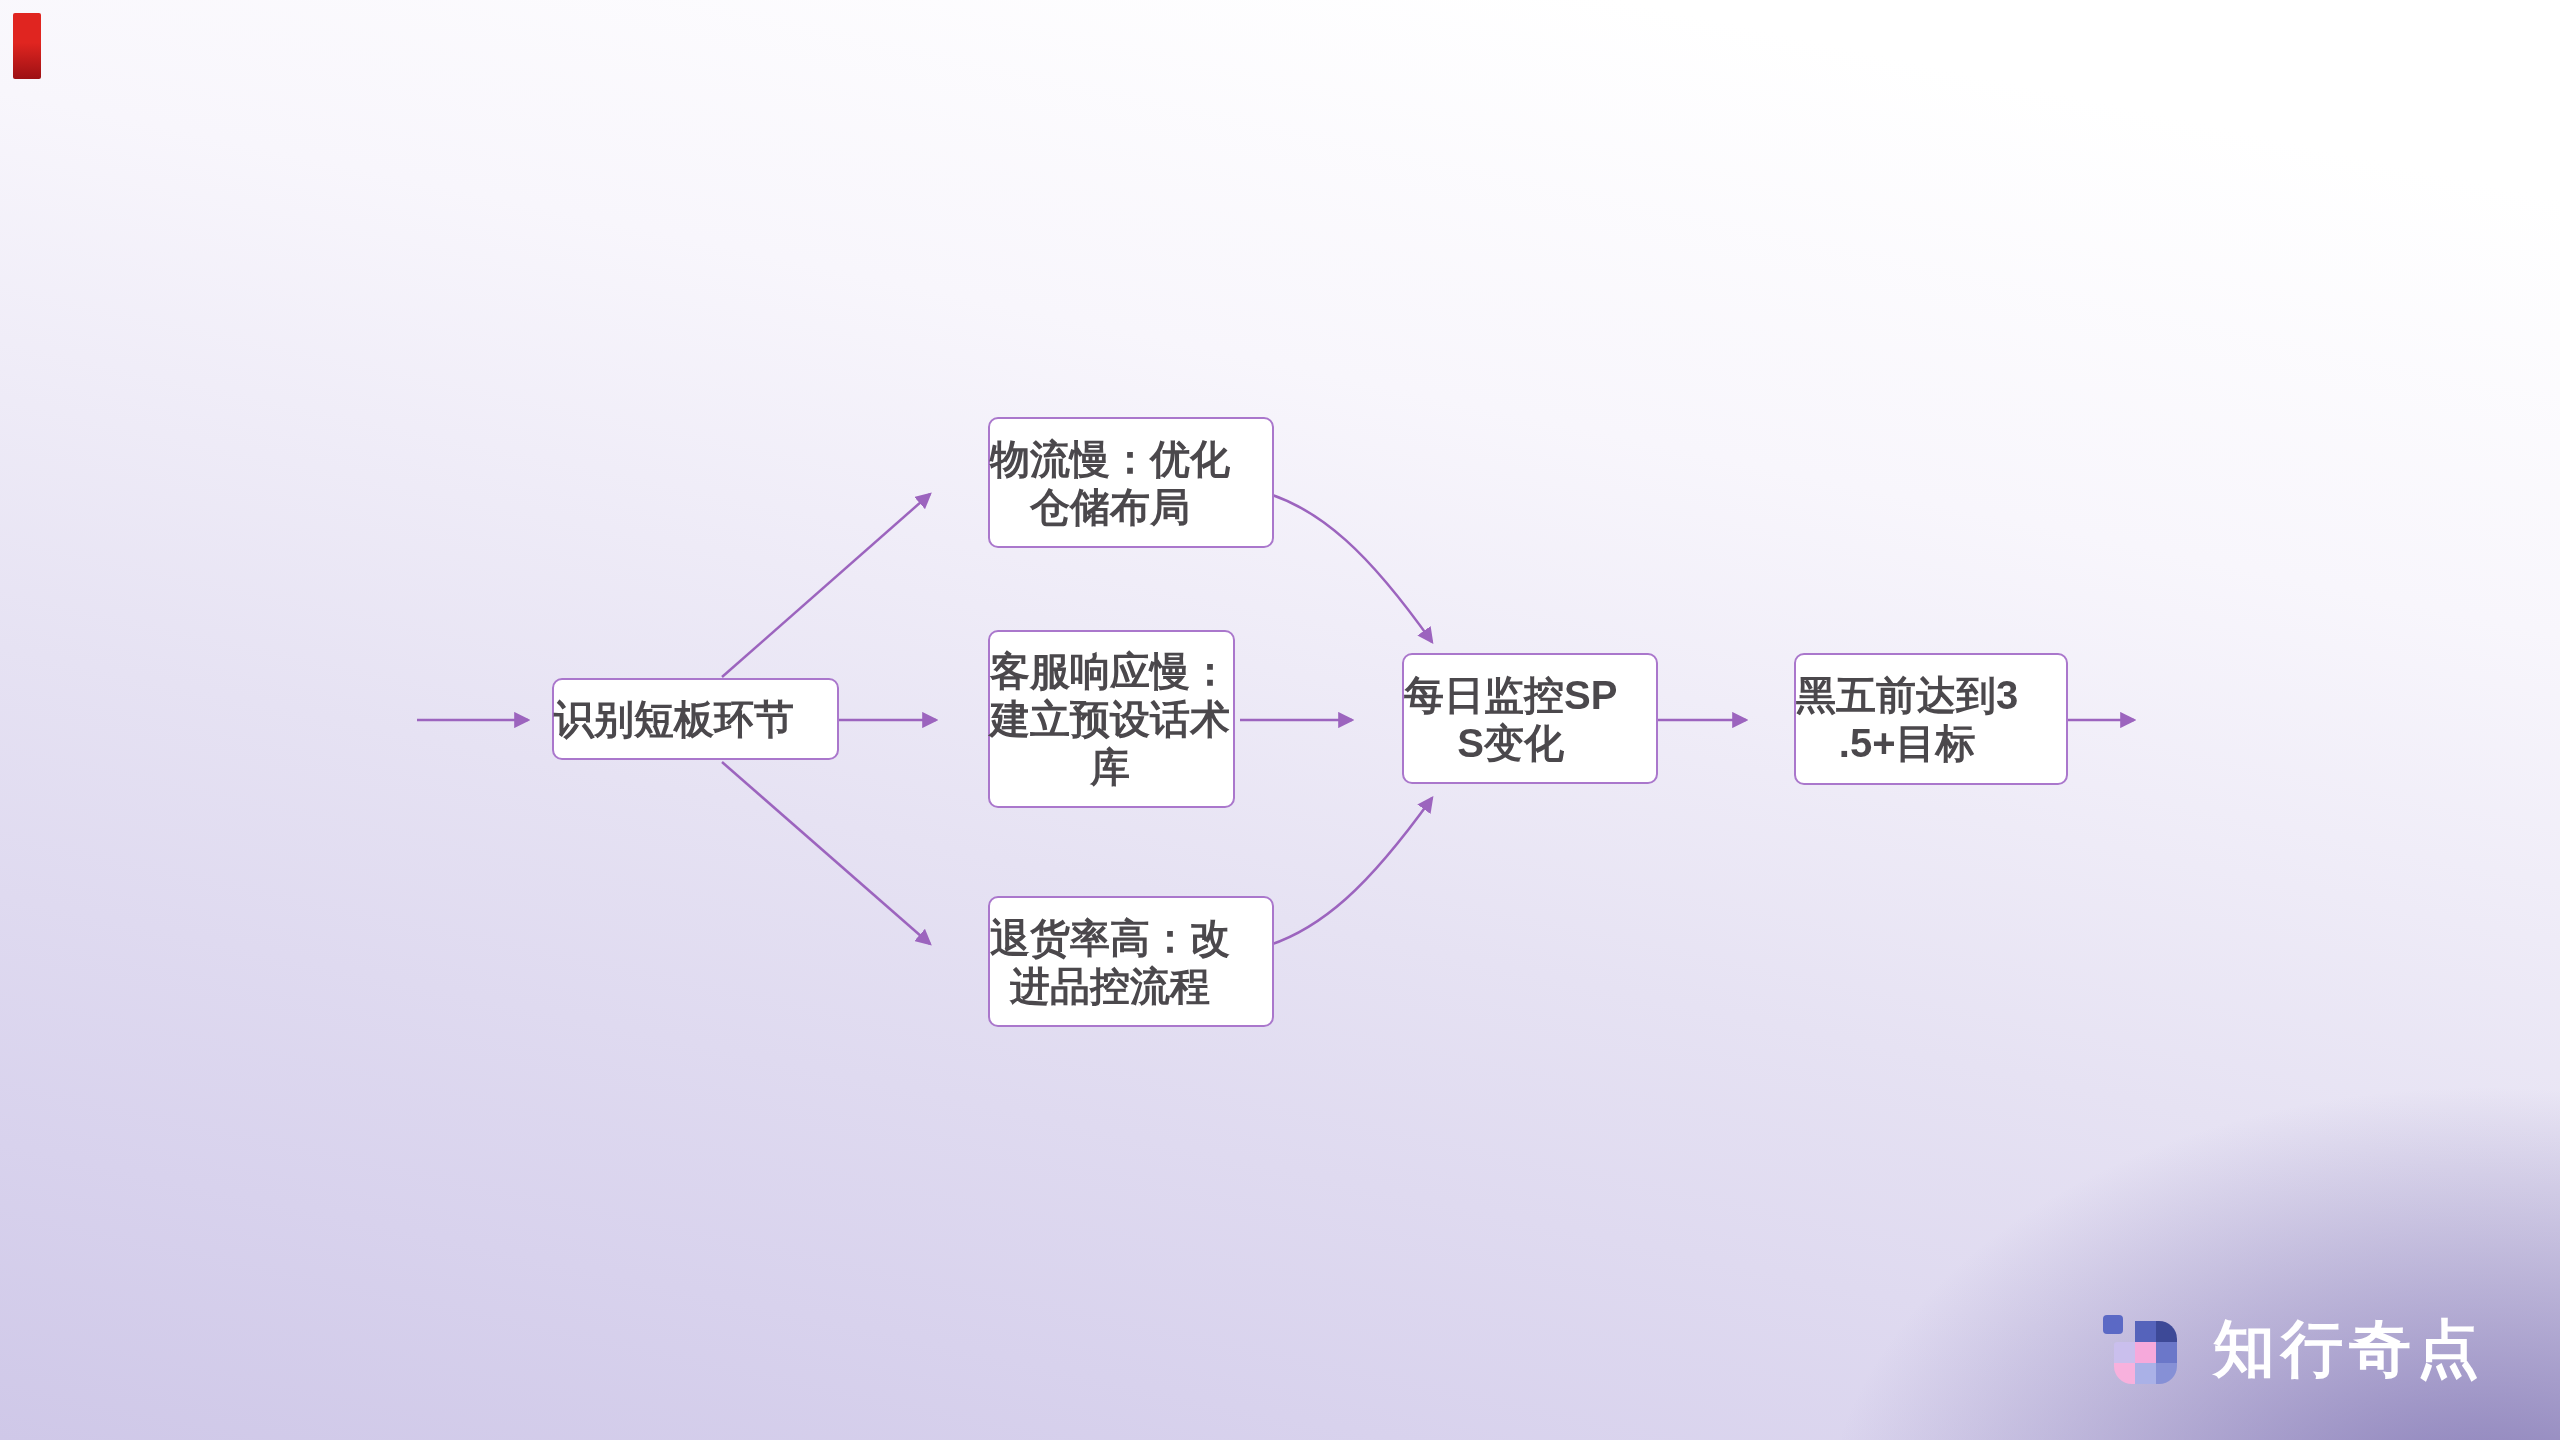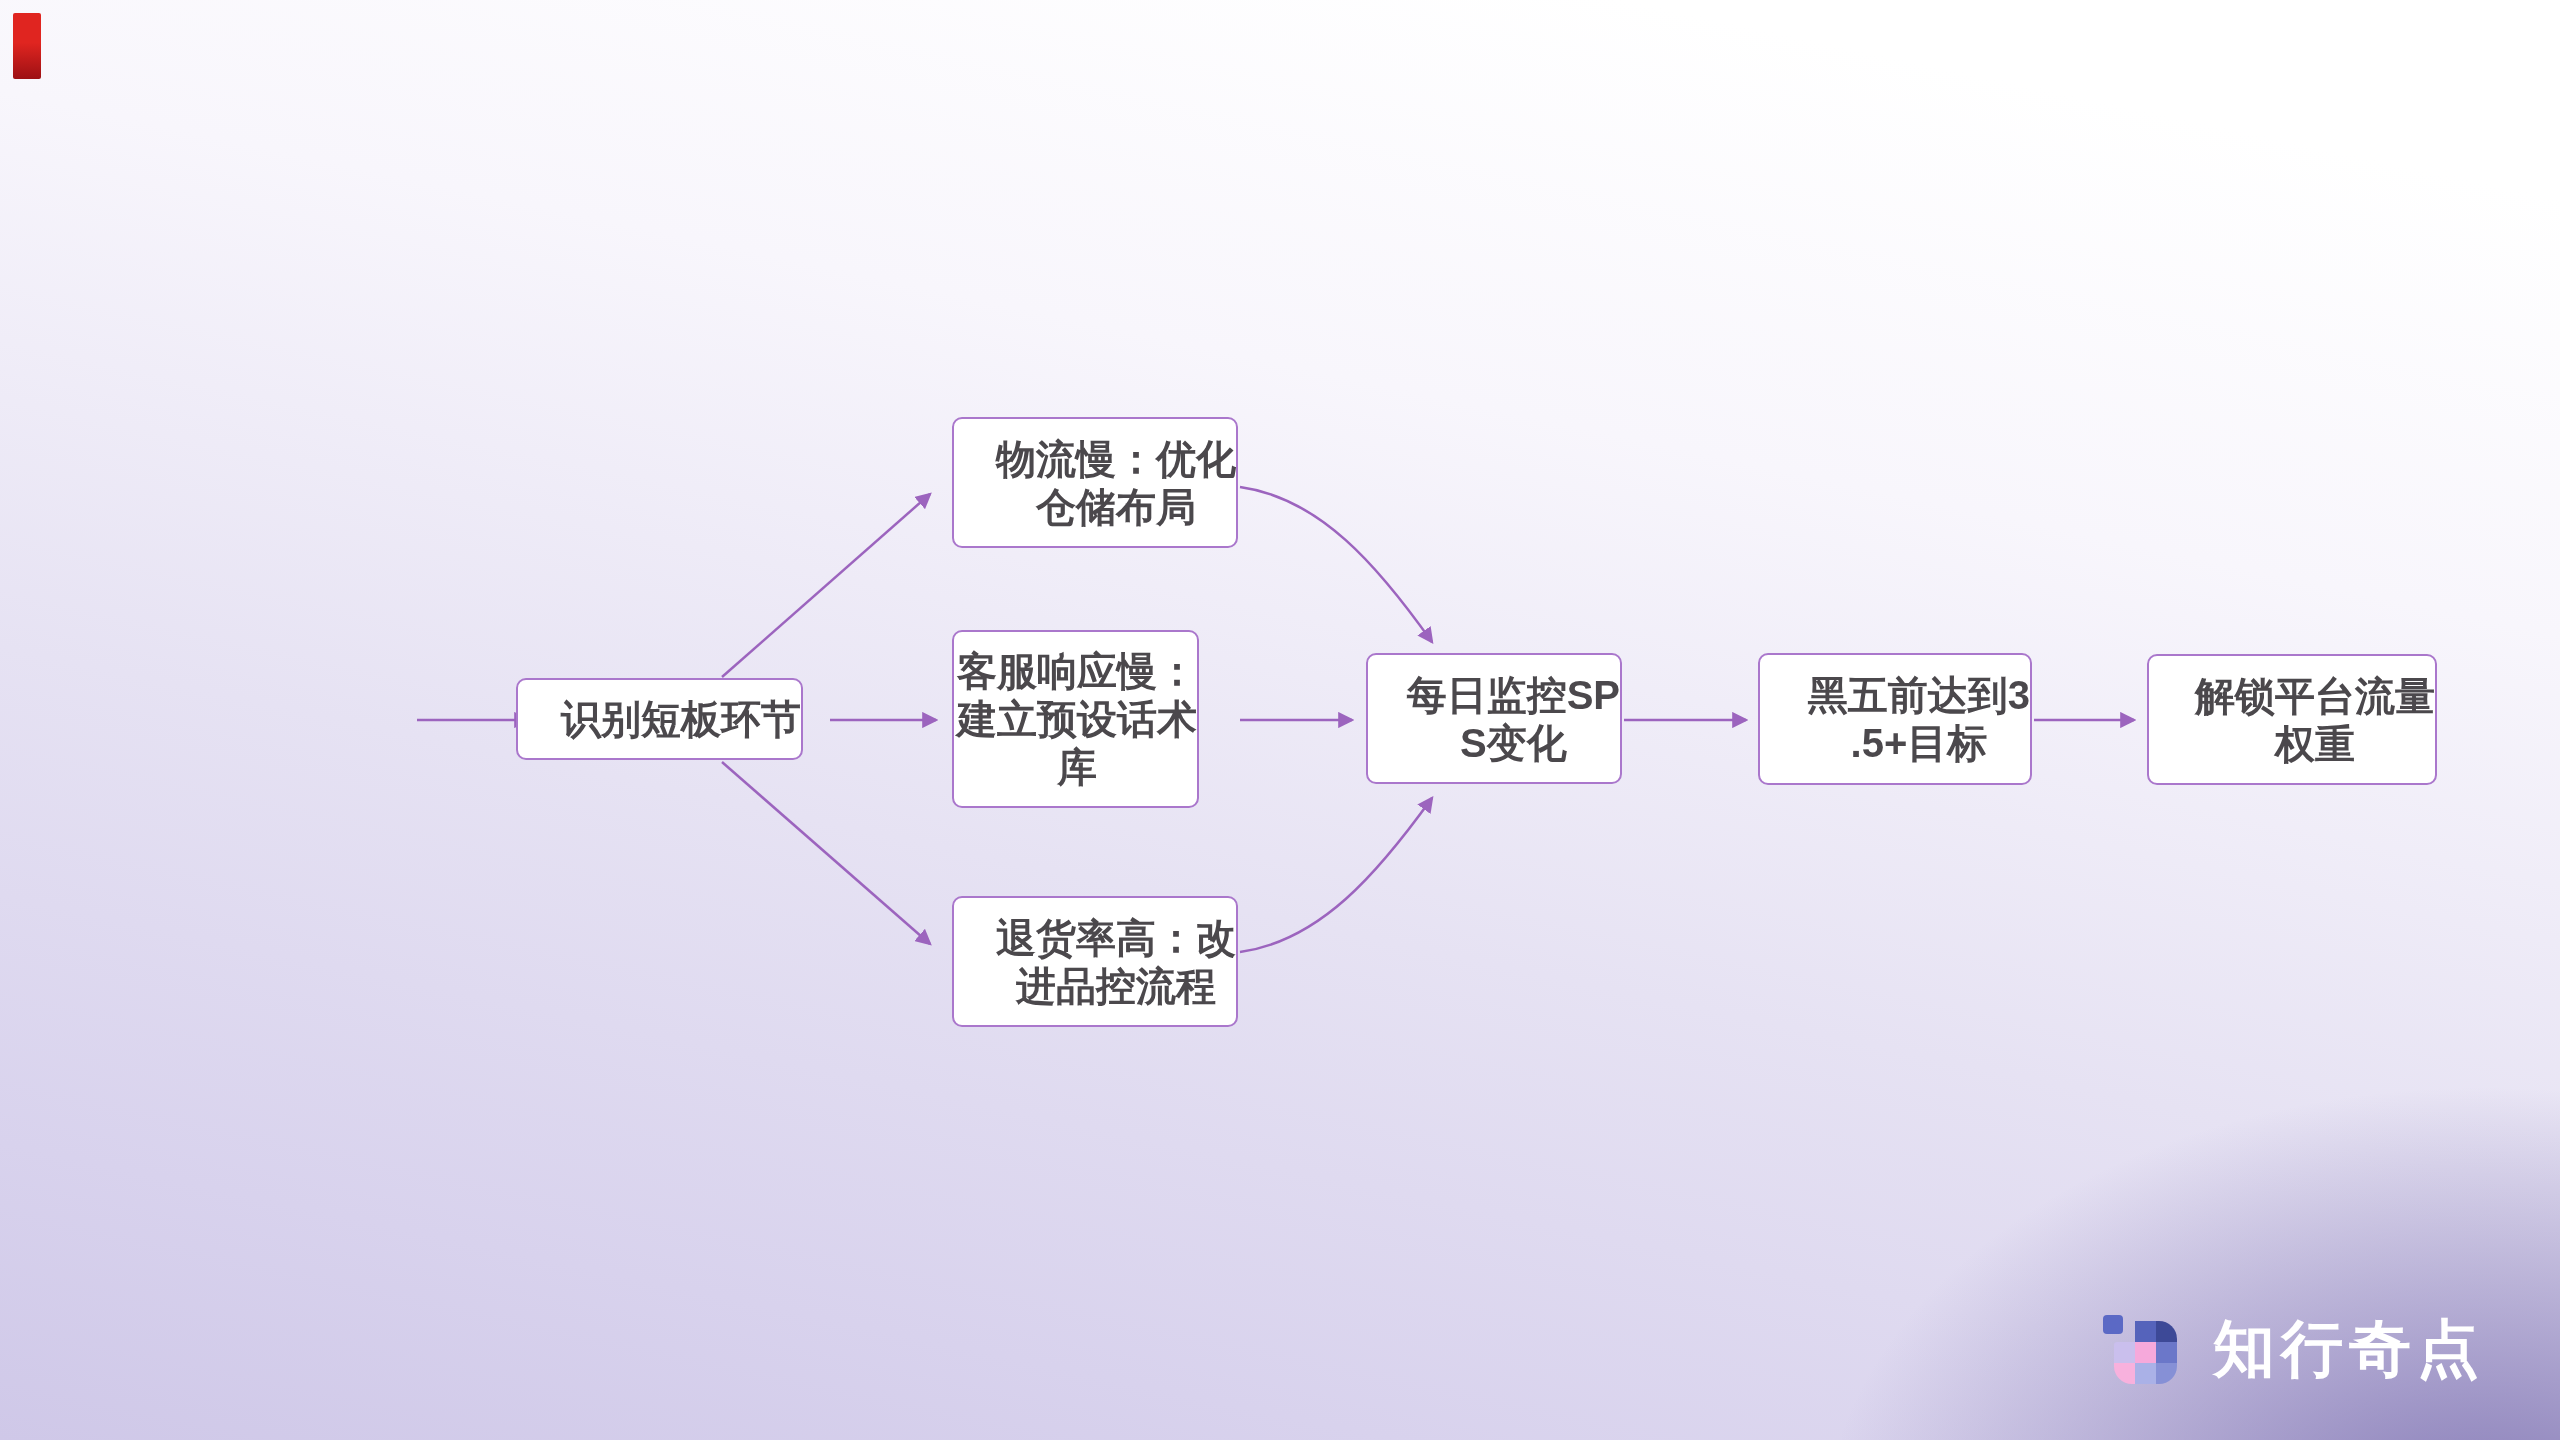--- a/index.html
+++ b/index.html
@@ -20,23 +20,24 @@
   }
   
   svg.connectors{position:absolute;left:0;top:0;z-index:1;}
   .edge{fill:none;stroke:#9c64be;stroke-width:2.5;}
   
   .node{
     position:absolute;z-index:2;
     background:#ffffff;
     border:2px solid #aa77cc;
     border-radius:10px;
-    display:flex;align-items:center;justify-content:flex-end;
+    display:flex;align-items:center;justify-content:flex-start;
     text-align:center;
     box-sizing:border-box;
+    margin-left:36px;
   }
   .node .label{
     white-space:pre-line;
     font-size:40px;line-height:48px;font-weight:bold;
     color:#4b484c;
   }
   .n-diagnosis{left:127px;top:631px;width:288px;height:178px}
   .n-identify {left:516px;top:678px;width:287px;height:82px}
   .n-logistics{left:952px;top:417px;width:286px;height:131px}
   .n-service  {left:952px;top:630px;width:247px;height:178px}
@@ -108,24 +109,20 @@
 进品控流程</span>
   </div>
   <div class="node n-monitor">
     <span class="label">每日监控SP
 S变化</span>
   </div>
   <div class="node n-target">
     <span class="label">黑五前达到3
 .5+目标</span>
   </div>
-  <div class="node n-unlock">
-    <span class="label">解锁平台流量
-权重</span>
-  </div>
 
   <div class="brand">
     <div class="brand-icon">
       <div class="chip chip-detached"></div>
       <div class="chip chip-grid">
         <div class="cell c01"></div>
         <div class="cell c02"></div>
         <div class="cell c10"></div>
         <div class="cell c11"></div>
         <div class="cell c12"></div>

